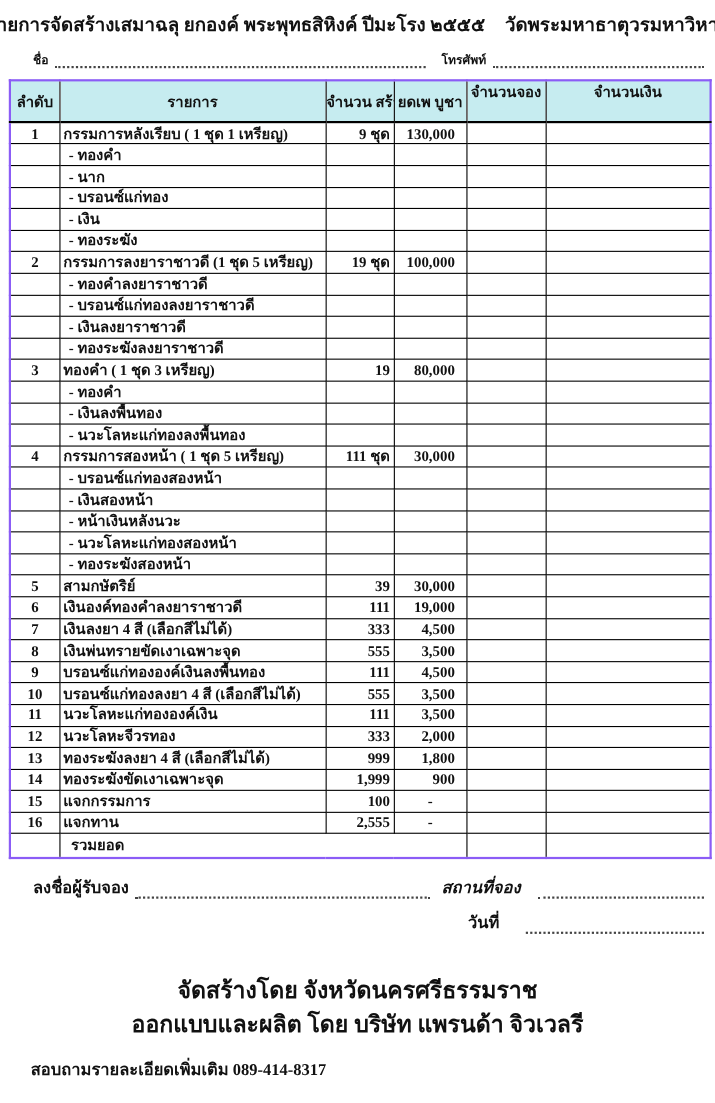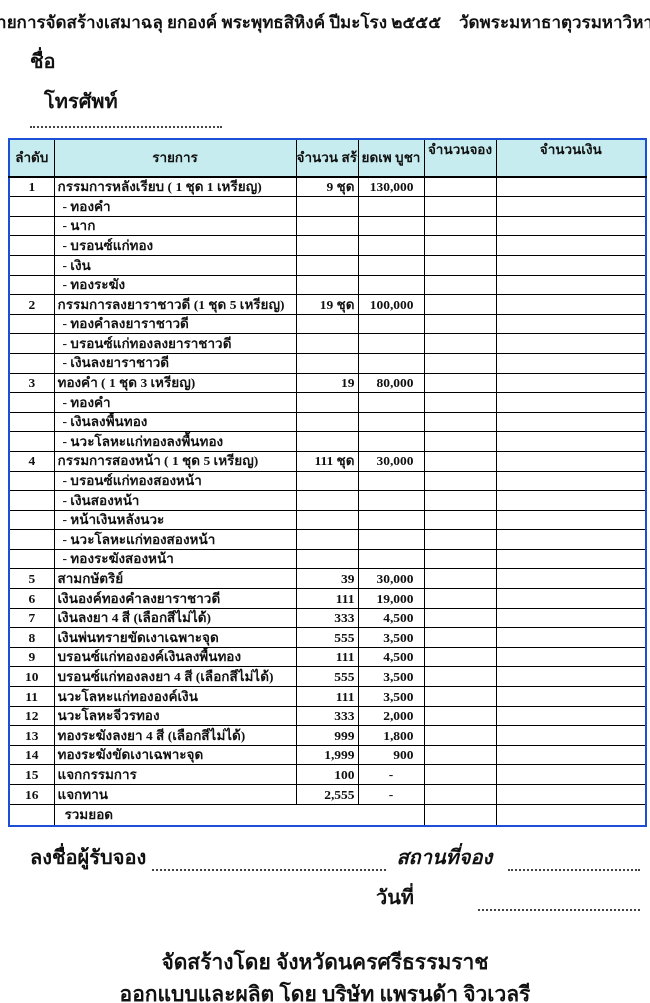--- a/index.html
+++ b/index.html
@@ -14,67 +14,67 @@
 
   
   .title-line {
     display: flex; justify-content: center; align-items: baseline;
     gap: 18px; font-size: 17px; line-height: 1.3; margin: 0 10px;
     white-space: nowrap;
   }
 
   
   .fill-line {
-    display: flex; align-items: flex-start;
-    font-size: 20px; line-height: 1.3; flex-direction: column;
+    display: flex; align-items: flex-end;
+    font-size: 11px; line-height: 1.3;
   }
   .name-line { margin: 14px 10px 0 30px; }
   .dots {
     border-bottom: 2px dotted #444;
     height: 14px; display: inline-block;
   }
   .grow { flex: 1 1 auto; }
   .lbl { white-space: nowrap; padding-right: 6px; }
 
   
   table.order-table {
     border-collapse: collapse; table-layout: fixed;
     margin: 10px 0 0 8px; width: 637px;
     font-size: 13.5px;
   }
   .order-table td, .order-table th {
     border: 1px solid #000;
     overflow: hidden; white-space: nowrap;
     line-height: 1.15; font-weight: bold;
   }
-  .order-table { border: 2px solid #1d4ed8; }
+  .order-table { border: 2px solid #8b5cf6; }
   .order-table thead th {
     background: #c6ecf0; height: 38px;
     border-bottom: 2px solid #000;
     font-size: 13.5px;
   }
   .th-two { white-space: pre-line; vertical-align: middle; }
   .th-top { vertical-align: top; padding-top: 2px; }
   .order-table tbody td { height: 19.6px; }
   td.c-no     { text-align: center; }
   td.c-name   { text-align: left; padding-left: 3px; }
   td.c-name.sub { padding-left: 8px; }
   td.c-qty    { text-align: right; padding-right: 3px; }
   td.c-price  { text-align: right; padding-right: 10px; }
   td.c-price.dash { text-align: center; padding-right: 0; }
   tr.total-row td { height: 22px; }
   tr.total-row td.c-name { padding-left: 10px; }
 
   
-  .sig-block { margin: 14px 10px 0 30px; font-size: 20px; text-align: right; }
+  .sig-block { margin: 14px 10px 0 30px; font-size: 15px; text-align: right; }
   .sig-row { display: flex; align-items: flex-end; margin-bottom: 8px; }
   .sig-row .dots { margin-bottom: 2px; }
   .d290 { width: 288px; }
   .d162 { width: 162px; }
-  .sig-row2 { justify-content: flex-end; gap: 40px; }
+  .sig-row2 { justify-content: flex-end; }
 
   
   .footer-center { text-align: center; font-size: 21px; line-height: 1.5; margin-top: 34px; }
   .contact-line { font-size: 15px; margin: 12px 0 0 28px; }
 </style>
 </head>
 <body>
 
 <div class="page">
 
@@ -186,20 +186,28 @@
         </tr>
         <tr>
           <td class="c-no"></td>
           <td class="c-name sub">- เงินลงยาราชาวดี</td>
           <td class="c-qty"></td>
           <td class="c-price"></td>
           <td class="c-reserve"></td>
           <td class="c-amount"></td>
         </tr>
         <tr>
+          <td class="c-no"></td>
+          <td class="c-name sub">- ทองระฆังลงยาราชาวดี</td>
+          <td class="c-qty"></td>
+          <td class="c-price"></td>
+          <td class="c-reserve"></td>
+          <td class="c-amount"></td>
+        </tr>
+        <tr>
           <td class="c-no">3</td>
           <td class="c-name">ทองคำ ( 1 ชุด 3 เหรียญ)</td>
           <td class="c-qty">19</td>
           <td class="c-price">80,000</td>
           <td class="c-reserve"></td>
           <td class="c-amount"></td>
         </tr>
         <tr>
           <td class="c-no"></td>
           <td class="c-name sub">- ทองคำ</td>

